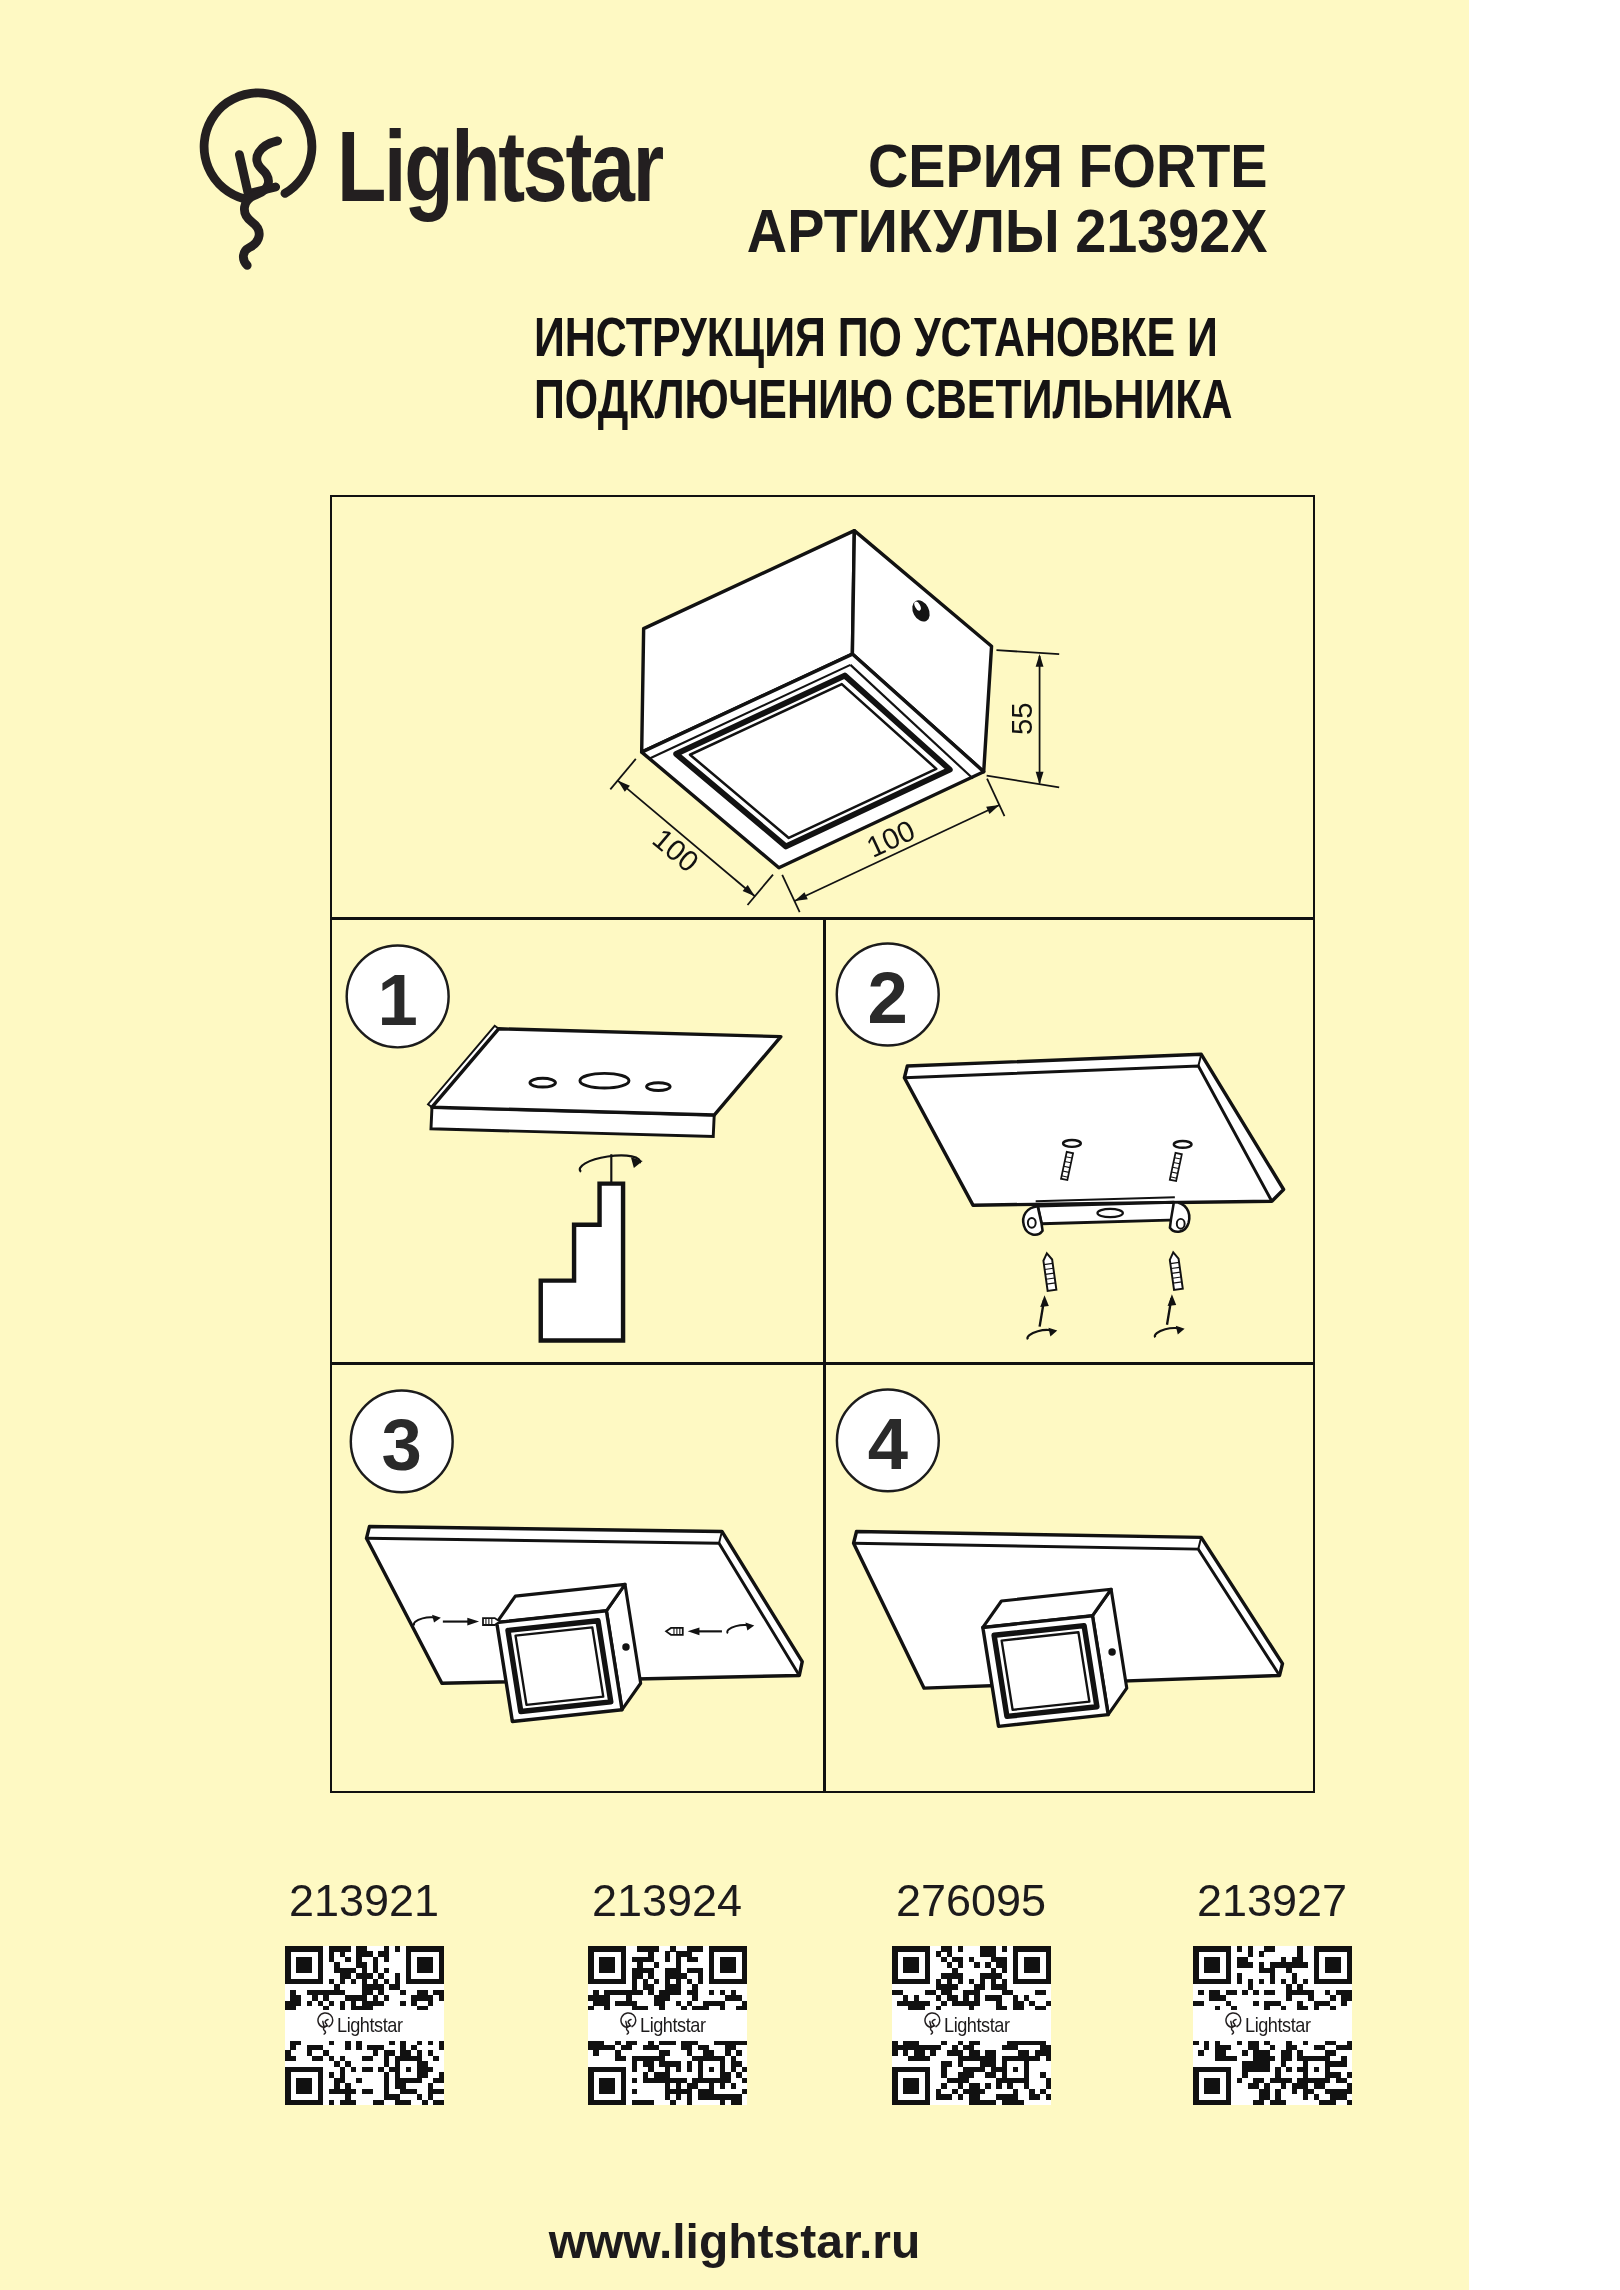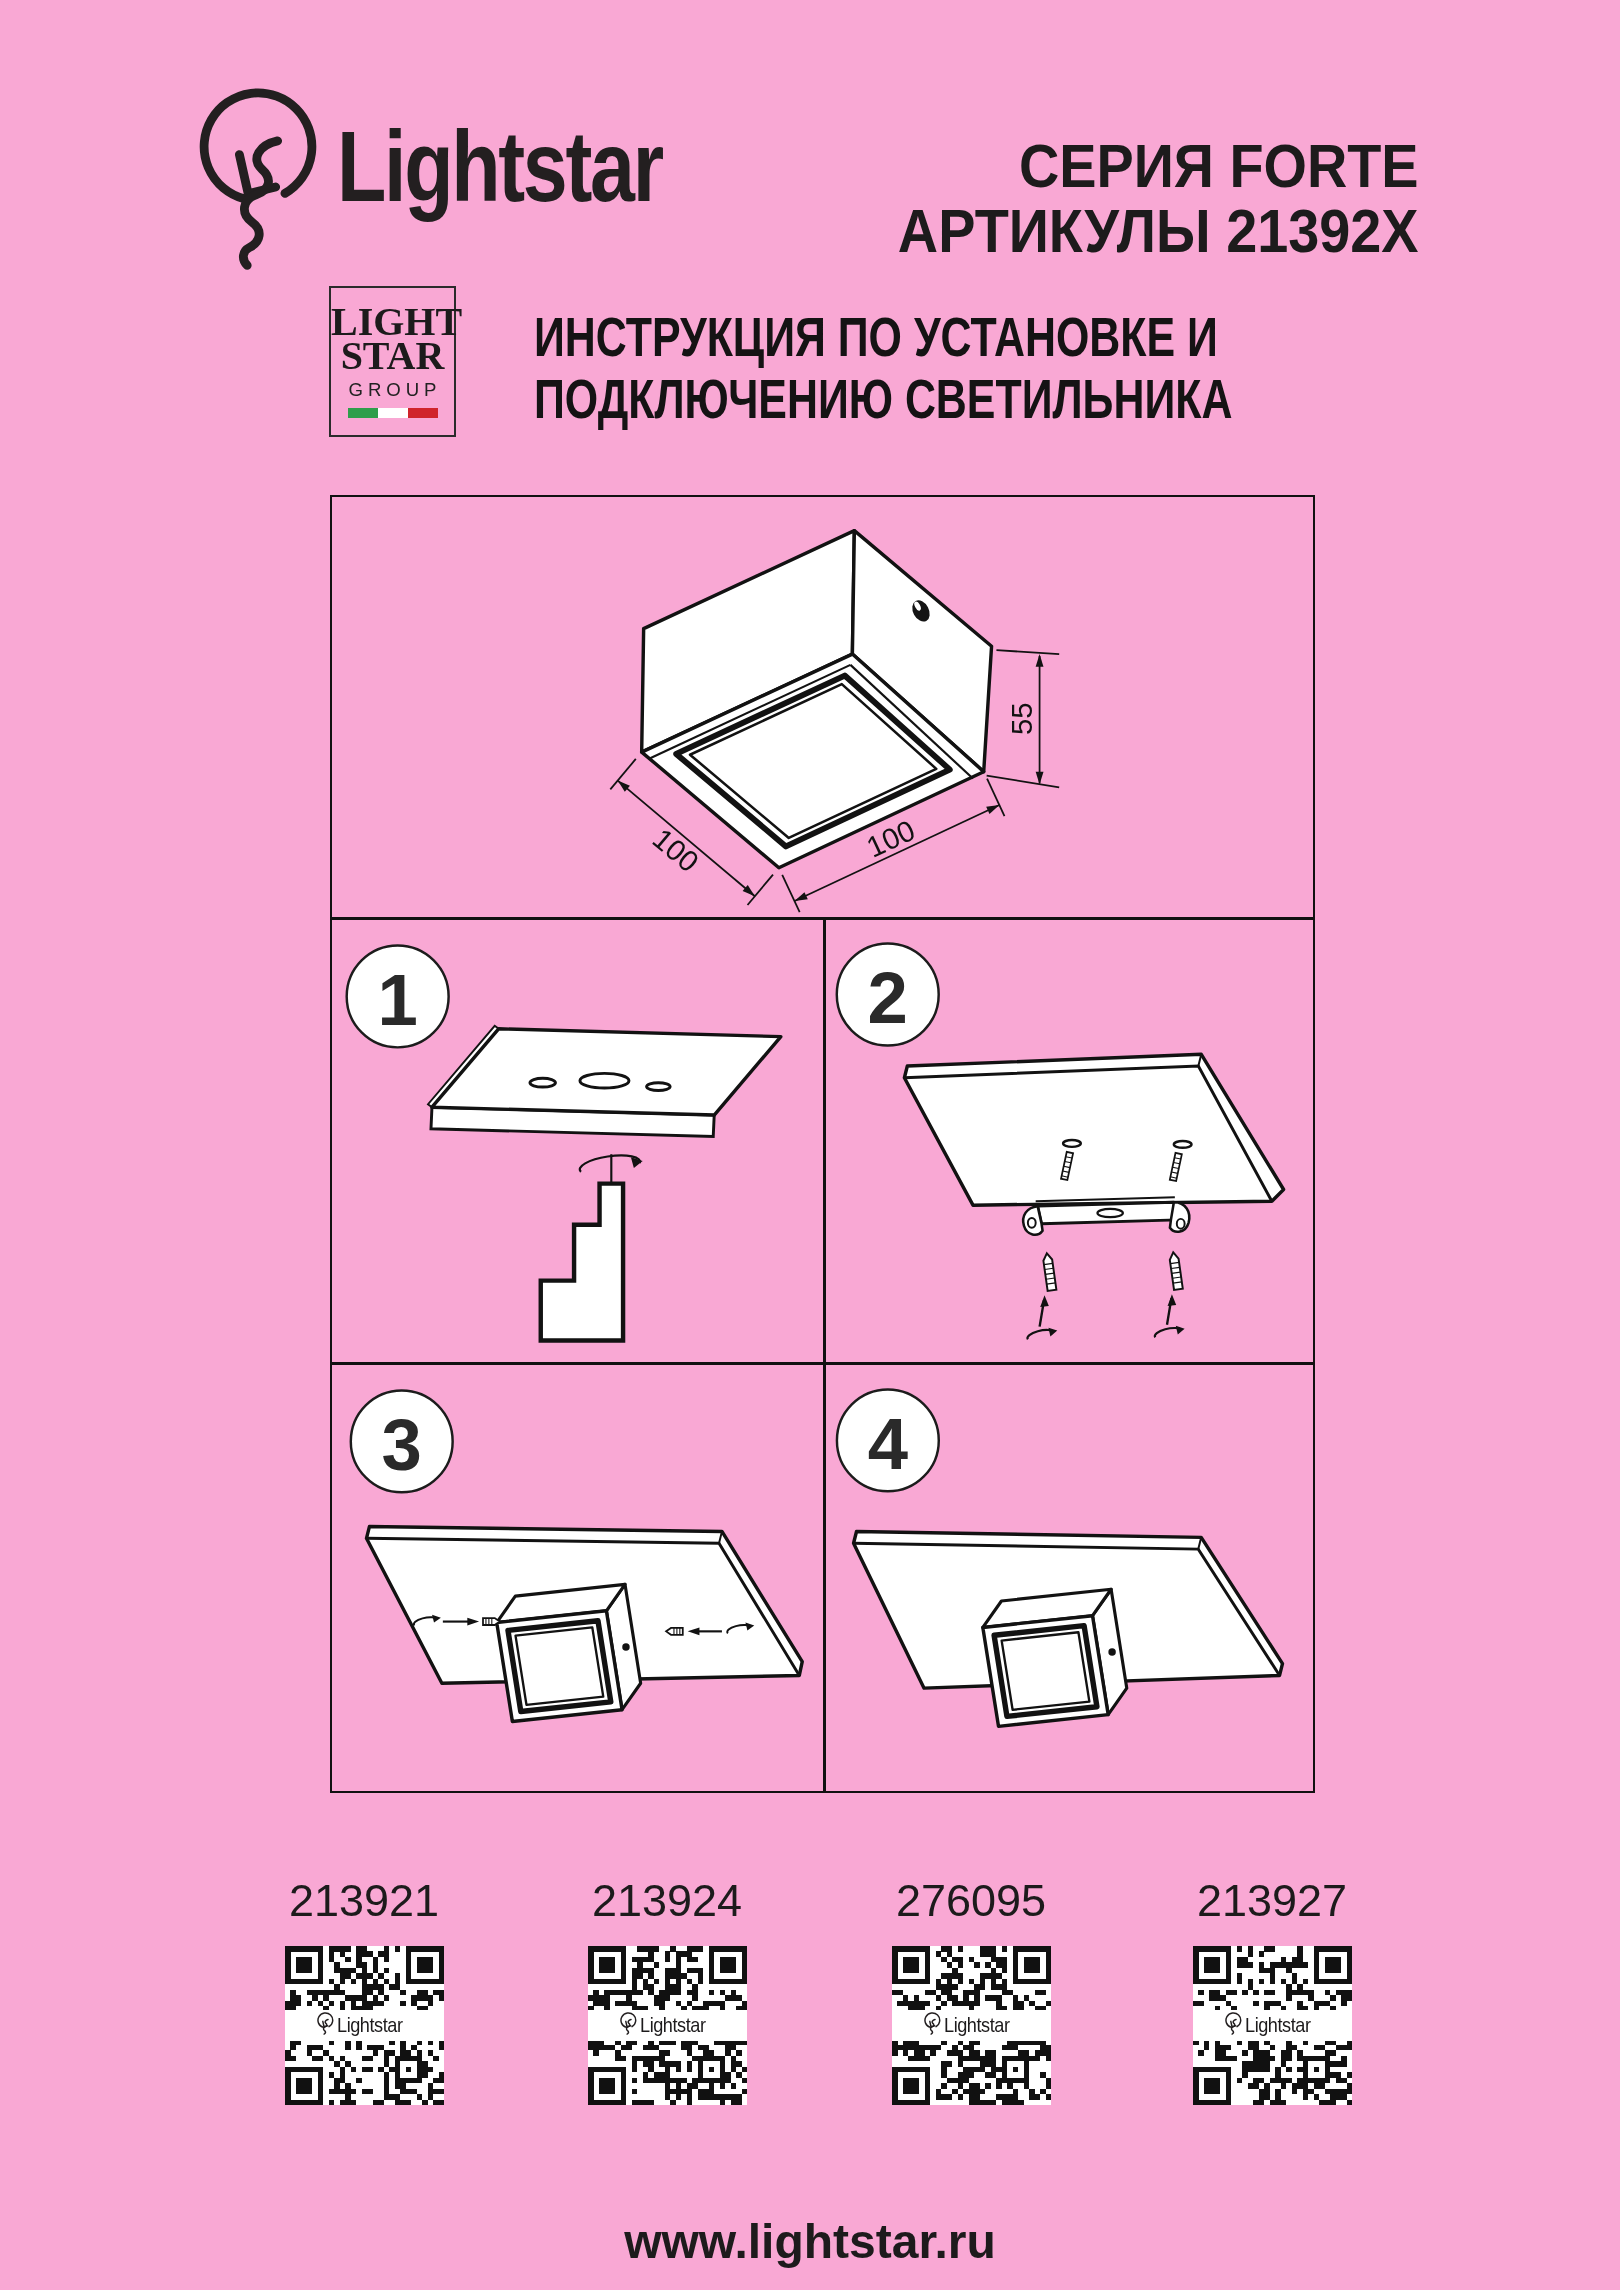--- a/index.html
+++ b/index.html
@@ -1,16 +1,16 @@
 <!DOCTYPE html>
 <html><head>
 <meta charset="utf-8">
 <style>
   html,body{margin:0;padding:0;background:#fff;}
-  .page{position:relative;width:1620px;height:2291px;background:#f9a8d4;overflow:hidden;
+  .page{position:relative;width:1469px;height:2291px;background:#fef9c3;overflow:hidden;
         font-family:"Liberation Sans",sans-serif;color:#1a1a1a;}
 
   
   .logo-icon{position:absolute;left:199px;top:86px;width:118px;height:194px;}
   .logo-word{position:absolute;left:337px;top:116px;font-size:101px;font-weight:bold;
              letter-spacing:-2.9px;color:#231f20;transform:scaleX(.80);transform-origin:left top;
              line-height:1;white-space:nowrap;}
   .hdr-right{position:absolute;right:201px;top:133px;text-align:right;font-weight:bold;
              transform:scaleX(.90);transform-origin:right top;color:#1d1b1c;}
   .hdr-right .l1{font-size:62px;line-height:65px;white-space:nowrap;}
@@ -64,30 +64,20 @@
       <path d="M80,56 C62,60 52,74 64,85 C75,95 72,106 58,111 C44,116 42,130 54,139 C65,147 63,159 51,165 C44,168.5 43,177 49,183"></path>
     </g>
   </svg>
   <div class="logo-word">Lightstar</div>
 
   <div class="hdr-right">
     <div class="l1">СЕРИЯ FORTE</div>
     <div class="l2">АРТИКУЛЫ 21392X</div>
   </div>
 
-  <div class="group-box">
-    <div class="gl gl1">LIGHT</div>
-    <div class="gl">STAR</div>
-    <div class="gg">GROUP</div>
-    <div class="flag">
-      <div id="flag-g" style="background: rgb(47, 158, 75);"></div>
-        <div id="flag-w" style="background: rgb(255, 255, 255);"></div>
-        <div id="flag-r" style="background: rgb(208, 36, 43);"></div>
-    </div>
-  </div>
 
   <div class="title">
     <div>ИНСТРУКЦИЯ ПО УСТАНОВКЕ И</div>
     <div>ПОДКЛЮЧЕНИЮ СВЕТИЛЬНИКА</div>
   </div>
 
   <div class="frame">
     <div class="hdiv1"></div>
     <div class="hdiv2"></div>
     <div class="vdiv"></div>

